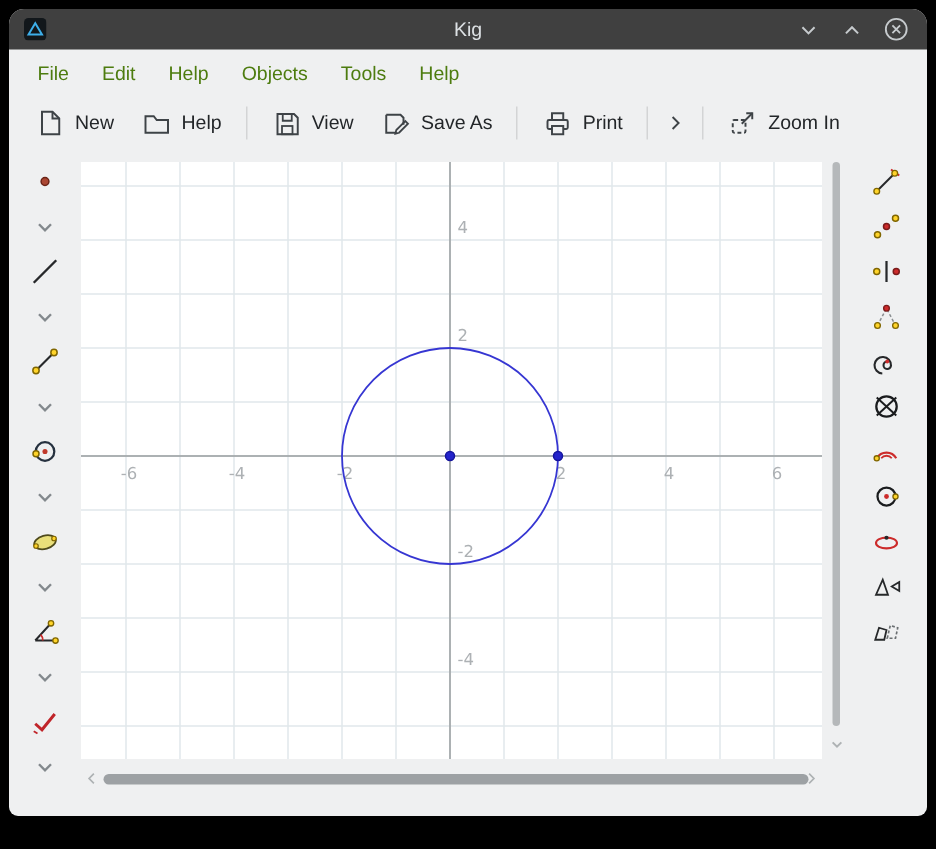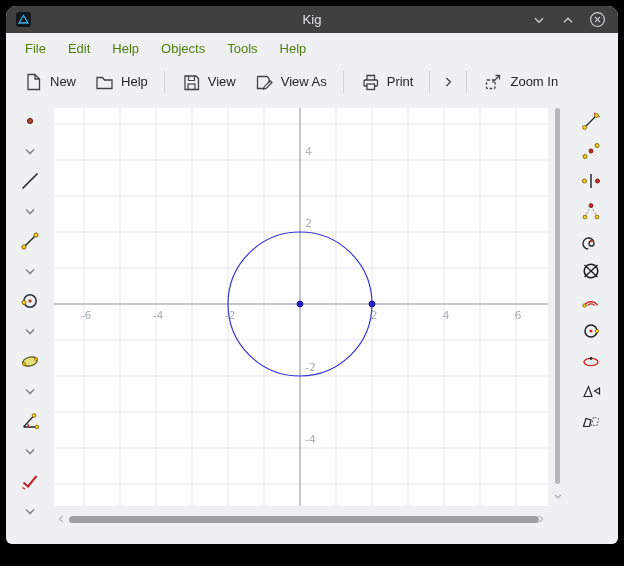--- a/index.html
+++ b/index.html
@@ -111,21 +111,21 @@
         <rect x="7" y="12" width="7" height="5.5" fill="none" stroke="#3e4347" stroke-width="1.2"></rect>
       </svg>
       <span>View</span>
     </button>
     <button class="tbtn">
       <svg width="20" height="20" viewBox="0 0 20 20">
         <path d="M3.5 4.5 h9.5 l2 2 v4 h-1" fill="none" stroke="#3e4347" stroke-width="1.3"></path>
         <path d="M3.5 4.5 v12 h7" fill="none" stroke="#3e4347" stroke-width="1.3"></path>
         <path d="M12 16.5 l6 -6 l-1.8 -1.8 l-6 6 l-0.6 2.4 z" fill="none" stroke="#3e4347" stroke-width="1.2"></path>
       </svg>
-      <span>View As</span>
+      <span>Save As</span>
     </button>
     <span class="tsep"></span>
     <button class="tbtn">
       <svg width="20" height="20" viewBox="0 0 20 20">
         <rect x="4" y="8" width="13.5" height="6" rx="1" fill="none" stroke="#3e4347" stroke-width="1.3"></rect>
         <path d="M7 8 V3.5 h7.5 V8" fill="none" stroke="#3e4347" stroke-width="1.3"></path>
         <rect x="7" y="12" width="7.5" height="5.5" fill="#eff0f1" stroke="#3e4347" stroke-width="1.3"></rect>
       </svg>
       <span>Print</span>
     </button>

